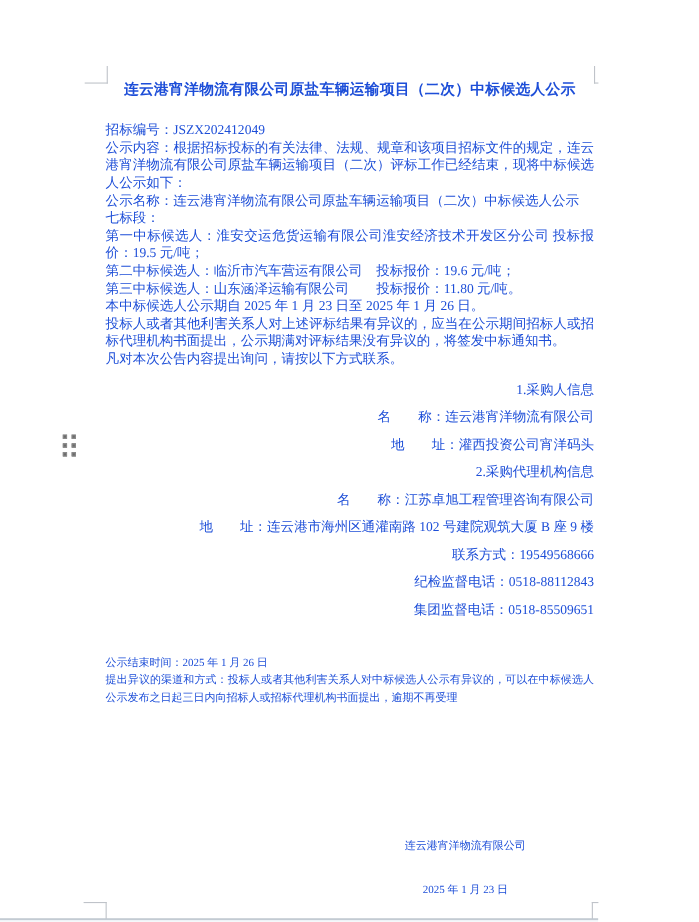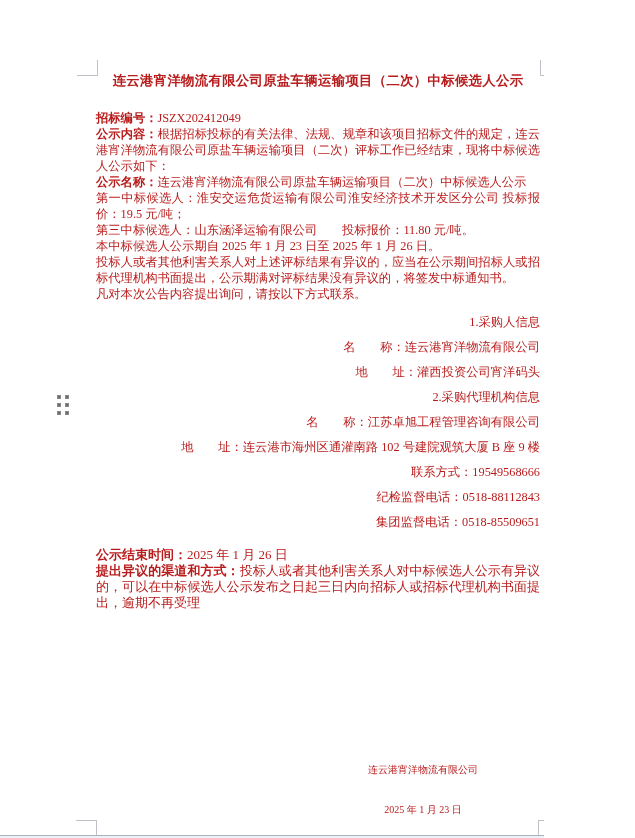--- a/index.html
+++ b/index.html
@@ -7,21 +7,21 @@
     padding: 0;
     background: #ffffff;
   }
   .page {
     position: relative;
     width: 544px;
     height: 838px;
     background: #ffffff;
     overflow: hidden;
     font-family: "Liberation Serif", "DejaVu Serif", serif;
-    color: #b91c1c;
+    color: #1d4ed8;
   }
   .content {
     position: absolute;
     left: 96px;
     top: 72px;
     width: 444px;
   }
   .doc-title {
     font-size: 13.4px;
     font-weight: bold;
@@ -34,35 +34,35 @@
     margin-top: 20px;
     font-size: 12.3px;
     line-height: 16px;
   }
   .para {
     text-align: justify;
     word-break: break-all;
     overflow-wrap: anywhere;
     line-break: anywhere;
   }
-  b.run { font-weight: bold; }
+  b.run { font-weight: normal; }
   .contact-block {
     margin-top: 12px;
     padding-left: 24px;
     font-size: 12.3px;
     text-align: right;
   }
   .contact-line {
     line-height: 16px;
     margin-bottom: 9px;
     white-space: nowrap;
   }
   .closing-block {
-    margin-top: 17px;
-    font-size: 13px;
+    margin-top: 33px;
+    font-size: 10px;
     line-height: 16px;
   }
   .signature {
     position: absolute;
     left: 330px;
     top: 762px;
     width: 186px;
     text-align: center;
     font-size: 10px;
     line-height: 16px;
@@ -130,23 +130,25 @@
     <div class="doc-title">连云港宵洋物流有限公司原盐车辆运输项目（二次）中标候选人公示</div>
 
     <div class="body-block">
 
         <div class="para"><b class="run">招标编号：</b><span>JSZX202412049</span></div>
 
         <div class="para"><b class="run">公示内容：</b><span>根据招标投标的有关法律、法规、规章和该项目招标文件的规定，连云港宵洋物流有限公司原盐车辆运输项目（二次）评标工作已经结束，现将中标候选人公示如下：</span></div>
 
         <div class="para"><b class="run">公示名称：</b><span>连云港宵洋物流有限公司原盐车辆运输项目（二次）中标候选人公示</span></div>
 
+        <div class="para"><span>七标段：</span></div>
 
         <div class="para"><span>第一中标候选人：淮安交运危货运输有限公司淮安经济技术开发区分公司 投标报价：19.5 元/吨；</span></div>
 
+        <div class="para"><span>第二中标候选人：临沂市汽车营运有限公司　投标报价：19.6 元/吨；</span></div>
 
         <div class="para"><span>第三中标候选人：山东涵泽运输有限公司　　投标报价：11.80 元/吨。</span></div>
 
         <div class="para"><span>本中标候选人公示期自 2025 年 1 月 23 日至 2025 年 1 月 26 日。</span></div>
 
         <div class="para"><span>投标人或者其他利害关系人对上述评标结果有异议的，应当在公示期间招标人或招标代理机构书面提出，公示期满对评标结果没有异议的，将签发中标通知书。</span></div>
 
         <div class="para"><span>凡对本次公告内容提出询问，请按以下方式联系。</span></div>
 
     </div>

